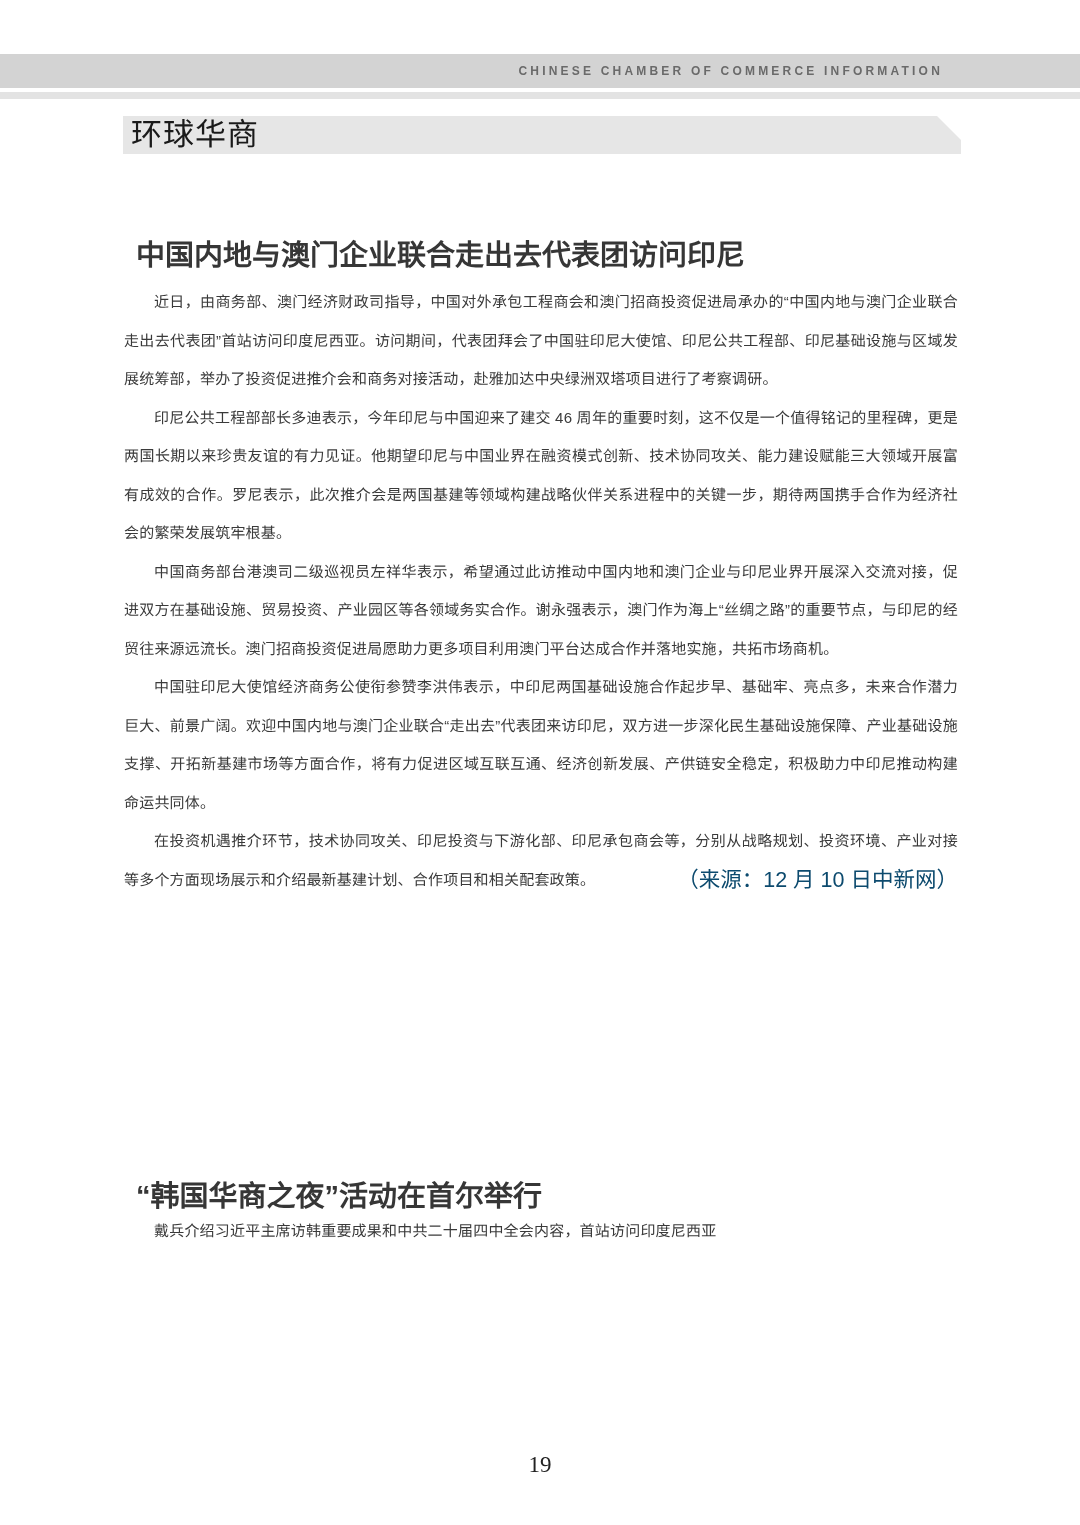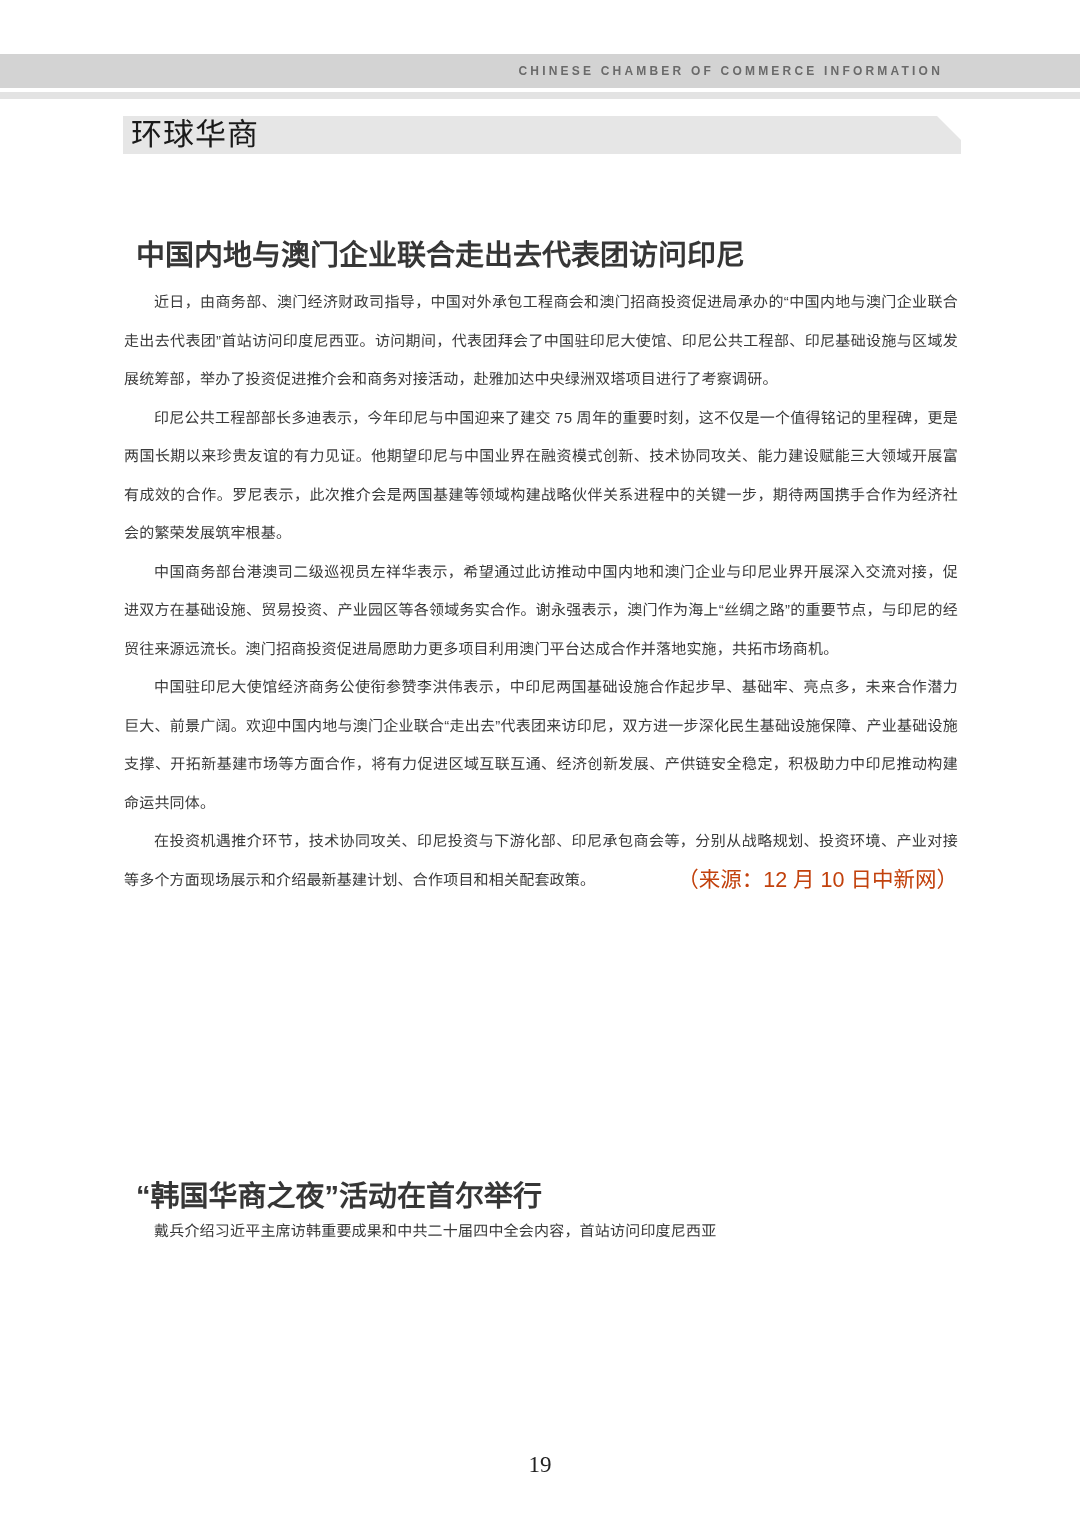--- a/index.html
+++ b/index.html
@@ -84,21 +84,21 @@
     text-align: justify;
     text-justify: inter-character;
     text-indent: 2em;
     letter-spacing: 0.2px;
   }
   .source-note {
     margin-top: -38.5px;
     font-size: 21.5px;
     line-height: 38.5px;
     text-align: right;
-    color: #c2410c;
+    color: #0c4a6e;
     white-space: nowrap;
   }
 
   
   .page-footer {
     position: absolute;
     top: 1452px; left: 0; right: 0;
     text-align: center;
   }
   .page-number {
@@ -119,21 +119,21 @@
   <div class="banner-rule"></div>
 
   <div class="section-bar">
     <span class="section-label">环球华商</span>
   </div>
 
   <h1 class="article-title title-1">中国内地与澳门企业联合走出去代表团访问印尼</h1>
 
   <div class="article-body body-1">
     <p>近日，由商务部、澳门经济财政司指导，中国对外承包工程商会和澳门招商投资促进局承办的“中国内地与澳门企业联合走出去代表团”首站访问印度尼西亚。访问期间，代表团拜会了中国驻印尼大使馆、印尼公共工程部、印尼基础设施与区域发展统筹部，举办了投资促进推介会和商务对接活动，赴雅加达中央绿洲双塔项目进行了考察调研。</p>
-    <p>印尼公共工程部部长多迪表示，今年印尼与中国迎来了建交 75 周年的重要时刻，这不仅是一个值得铭记的里程碑，更是两国长期以来珍贵友谊的有力见证。他期望印尼与中国业界在融资模式创新、技术协同攻关、能力建设赋能三大领域开展富有成效的合作。罗尼表示，此次推介会是两国基建等领域构建战略伙伴关系进程中的关键一步，期待两国携手合作为经济社会的繁荣发展筑牢根基。</p>
+    <p>印尼公共工程部部长多迪表示，今年印尼与中国迎来了建交 46 周年的重要时刻，这不仅是一个值得铭记的里程碑，更是两国长期以来珍贵友谊的有力见证。他期望印尼与中国业界在融资模式创新、技术协同攻关、能力建设赋能三大领域开展富有成效的合作。罗尼表示，此次推介会是两国基建等领域构建战略伙伴关系进程中的关键一步，期待两国携手合作为经济社会的繁荣发展筑牢根基。</p>
     <p>中国商务部台港澳司二级巡视员左祥华表示，希望通过此访推动中国内地和澳门企业与印尼业界开展深入交流对接，促进双方在基础设施、贸易投资、产业园区等各领域务实合作。谢永强表示，澳门作为海上“丝绸之路”的重要节点，与印尼的经贸往来源远流长。澳门招商投资促进局愿助力更多项目利用澳门平台达成合作并落地实施，共拓市场商机。</p>
     <p>中国驻印尼大使馆经济商务公使衔参赞李洪伟表示，中印尼两国基础设施合作起步早、基础牢、亮点多，未来合作潜力巨大、前景广阔。欢迎中国内地与澳门企业联合“走出去”代表团来访印尼，双方进一步深化民生基础设施保障、产业基础设施支撑、开拓新基建市场等方面合作，将有力促进区域互联互通、经济创新发展、产供链安全稳定，积极助力中印尼推动构建命运共同体。</p>
     <p>在投资机遇推介环节，技术协同攻关、印尼投资与下游化部、印尼承包商会等，分别从战略规划、投资环境、产业对接等多个方面现场展示和介绍最新基建计划、合作项目和相关配套政策。</p>
     <div class="source-note">（来源：12 月 10 日中新网）</div>
   </div>
 
   <h1 class="article-title title-2">“韩国华商之夜”活动在首尔举行</h1>
 
   <div class="article-body body-2">
     <p>戴兵介绍习近平主席访韩重要成果和中共二十届四中全会内容，首站访问印度尼西亚</p>

